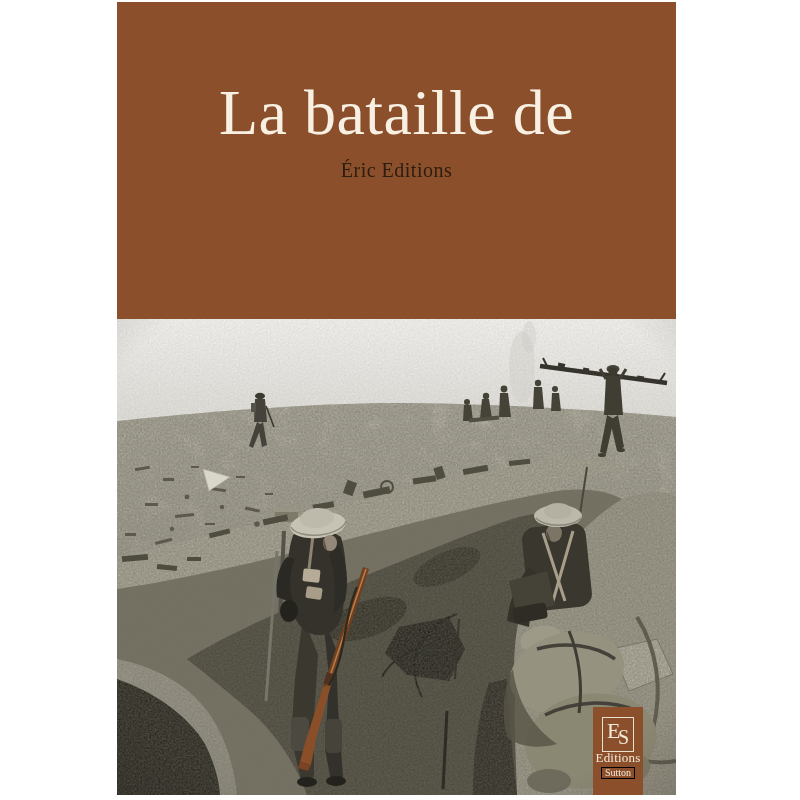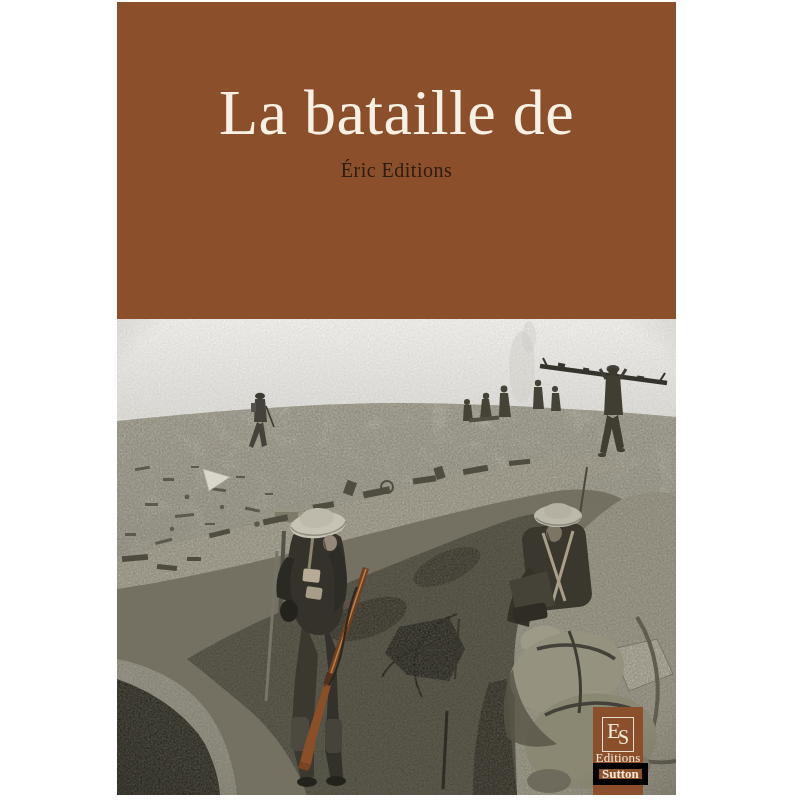--- a/index.html
+++ b/index.html
@@ -67,23 +67,23 @@
   .es-s {
     position: absolute; left: 15px; top: 9px;
     font-size: 20px; line-height: 1;
   }
   .logo-editions {
     font-size: 13px; line-height: 8px;
     margin-top: 2px; letter-spacing: 0.2px;
   }
   .logo-sutton {
     display: inline-block;
-    font-size: 13px; line-height: 8px;
-    font-weight: bold;
-    border: 6px solid #000000;
+    font-size: 10px; line-height: 8px;
+    font-weight: normal;
+    border: 1px solid #000000;
     padding: 1px 3px;
     margin-top: 1px;
   }
 </style>
 </head>
 <body>
 
 <div class="page">
   <div class="cover">
 

